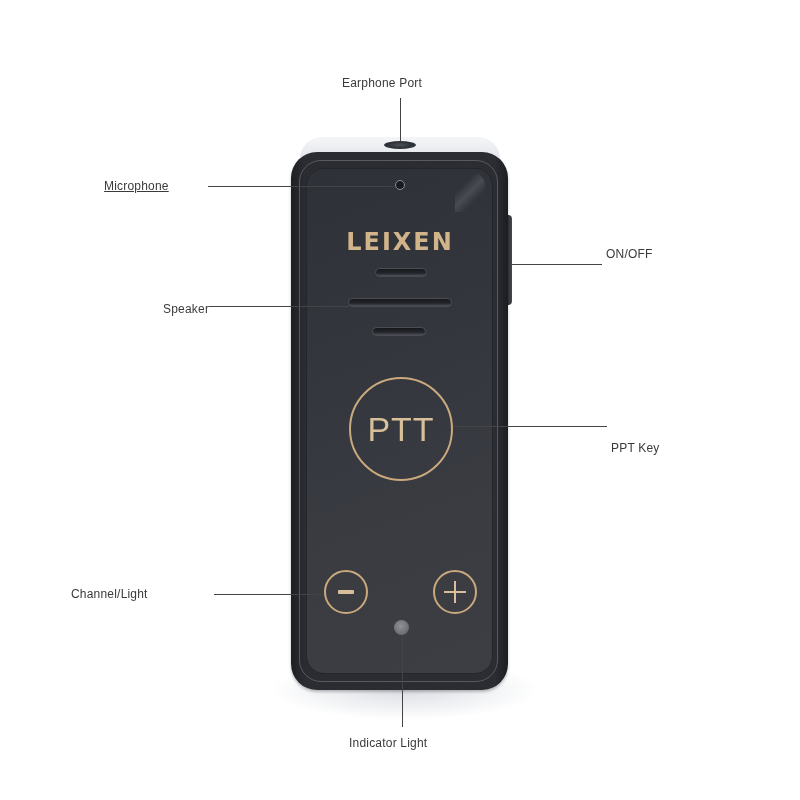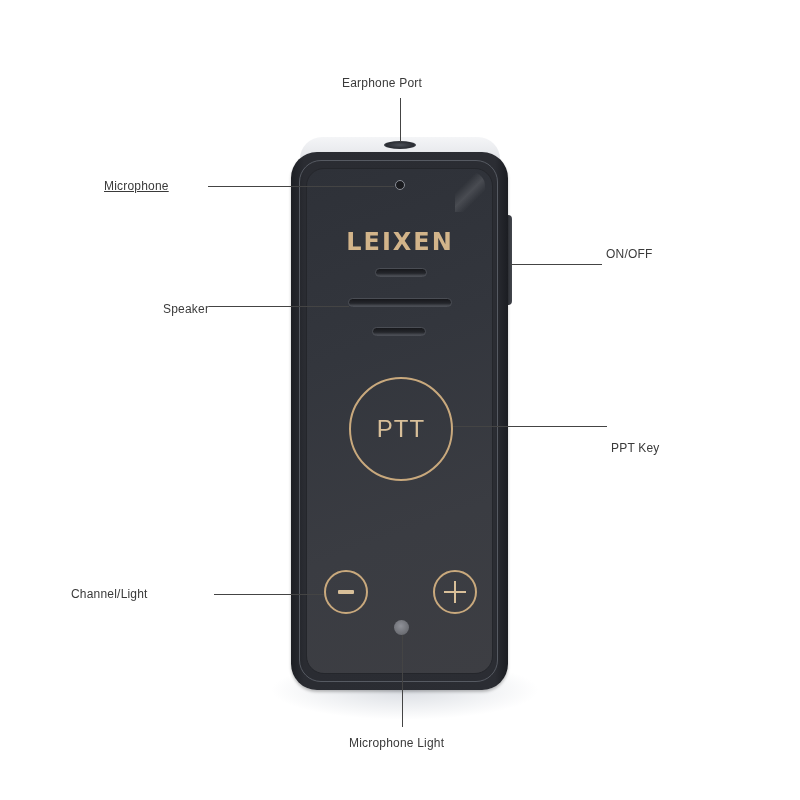--- a/index.html
+++ b/index.html
@@ -68,21 +68,21 @@
     position:absolute; height:9px; border-radius:5px;
     background:linear-gradient(180deg,#17181c 0%,#24262b 60%,#4b4e55 100%);
     border:1px solid #4a4d54; box-sizing:border-box;
   }
   .ptt-button {
     position:absolute; left:349px; top:377px; width:104px; height:104px;
     border-radius:50%; border:2px solid #c9a97d; box-sizing:border-box;
     display:flex; align-items:center; justify-content:center;
   }
   .ptt-text {
-    color:#d8bf99; font-size:24px; font-weight:normal; letter-spacing:1px;
+    color:#d8bf99; font-size:34px; font-weight:normal; letter-spacing:1px;
     font-family:"Liberation Sans", sans-serif;
   }
   .round-key {
     position:absolute; width:44px; height:44px; border-radius:50%;
     border:2px solid #c9a97d; box-sizing:border-box;
     display:flex; align-items:center; justify-content:center;
   }
   .minus-bar { width:16px; height:4px; background:#d8bf99; border-radius:1px; }
   .plus { position:relative; width:22px; height:22px; }
   .plus::before, .plus::after {
@@ -139,13 +139,13 @@
 <div class="label" style="left:138px;top:300px;margin-left:25px;">Speaker</div>
 <div class="hline" style="left:209px;top:306px;width:140px;"></div>
 
 <div class="label" style="left:611px;top:439px;">PPT Key</div>
 <div class="hline" style="left:453px;top:426px;width:154px;"></div>
 
 <div class="label" style="left:71px;top:585px;">Channel/Light</div>
 <div class="hline" style="left:214px;top:594px;width:110px;"></div>
 
 <div class="vline" style="left:402px;top:635px;height:92px;"></div>
-<div class="label" style="left:349px;top:734px;">Microphone Light</div>
+<div class="label" style="left:349px;top:734px;">Indicator Light</div>
 
 </body></html>

